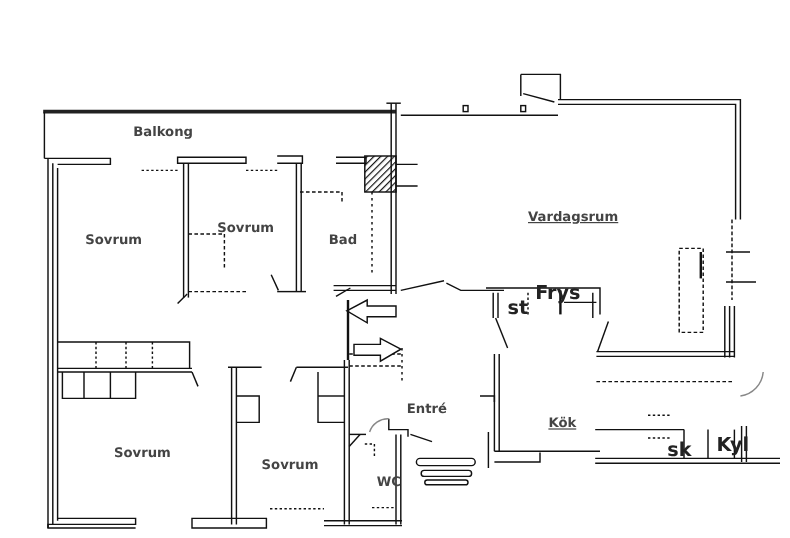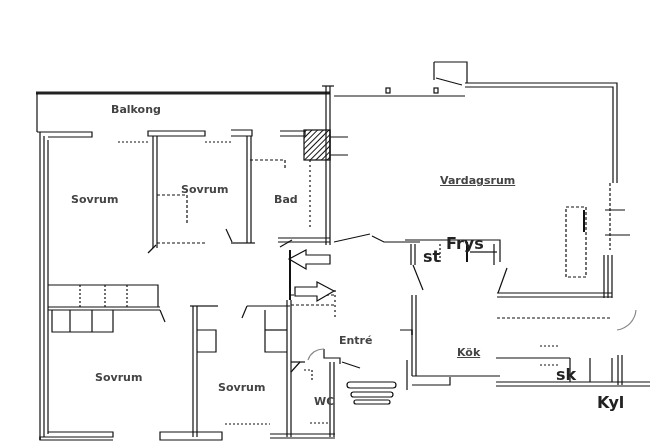--- a/index.html
+++ b/index.html
@@ -184,13 +184,13 @@
 <div class="room-label" style="left:440px;top:174px;text-decoration:underline;">Vardagsrum</div>
 <div class="room-label" style="left:95px;top:371px;">Sovrum</div>
 <div class="room-label" style="left:218px;top:381px;">Sovrum</div>
 <div class="room-label" style="left:339px;top:334px;">Entré</div>
 <div class="room-label" style="left:314px;top:395px;">WC</div>
 <div class="room-label" style="left:457px;top:346px;text-decoration:underline;">Kök</div>
 
 <div class="fixture-label" style="left:423px;top:247px;">st</div>
 <div class="fixture-label" style="left:446px;top:234px;">Frys</div>
 <div class="fixture-label" style="left:556px;top:365px;">sk</div>
-<div class="fixture-label" style="left:597px;top:361px;margin-top:32px;">Kyl</div>
+<div class="fixture-label" style="left:597px;top:361px;">Kyl</div>
 
 </body></html>

